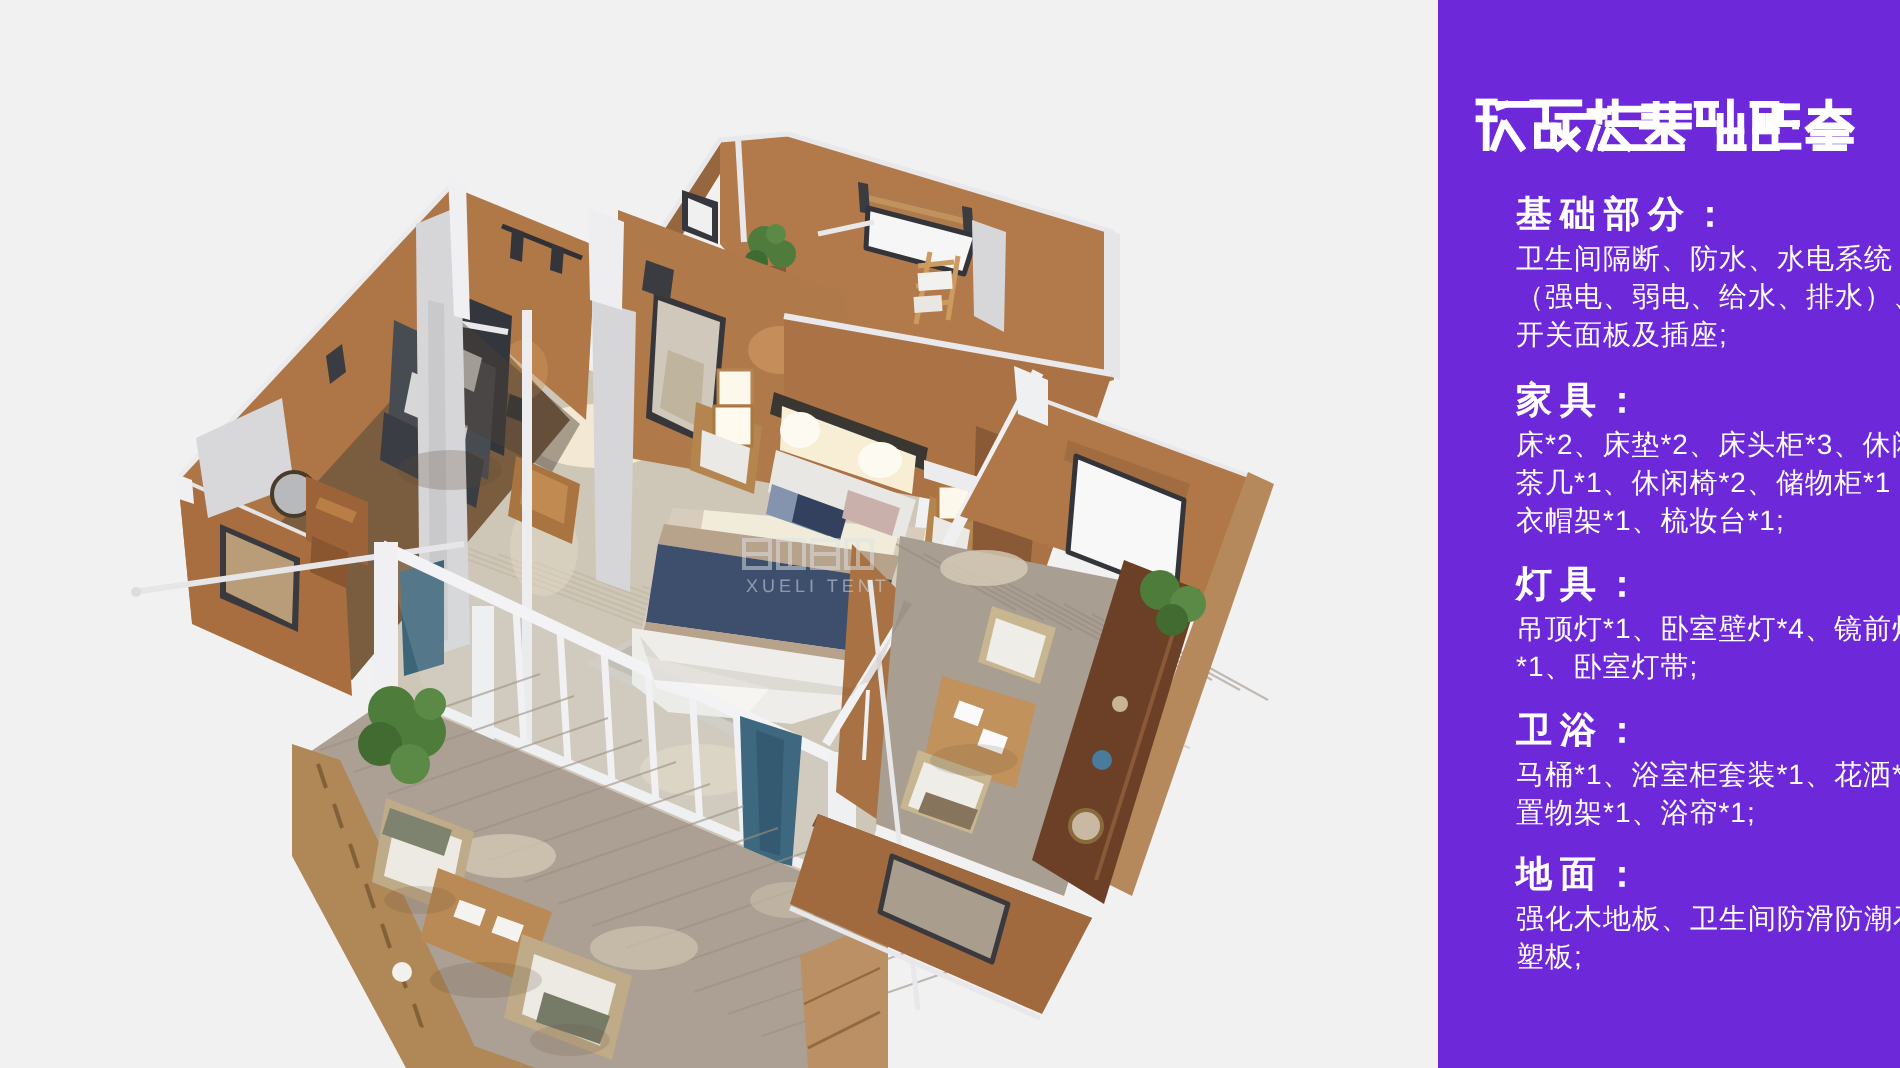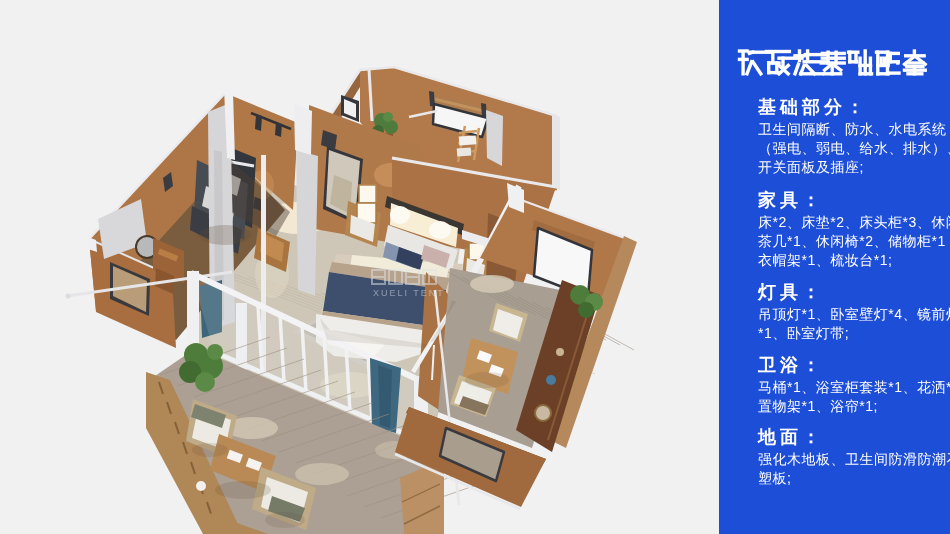--- a/index.html
+++ b/index.html
@@ -1,18 +1,18 @@
 <!DOCTYPE html>
 <html><head>
 <meta charset="utf-8">
 <style>
   html,body{margin:0;padding:0;background:#f1f1f2;}
   #stage{position:relative;width:950px;height:534px;overflow:hidden;background:#f1f1f2;font-family:"Liberation Sans",sans-serif;}
   #scene{position:absolute;left:0;top:0;}
-  #sidebar{position:absolute;left:719px;top:0;width:231px;height:534px;background:#1d4ed8;color:#fff;}
+  #sidebar{position:absolute;left:719px;top:0;width:231px;height:534px;background:#6d28d9;color:#fff;}
   .sec{margin:0 0 0 39px;width:200px;}
   .hd{font-size:18px;font-weight:bold;letter-spacing:4px;line-height:21px;margin-bottom:2px;}
   .bd{font-size:14px;letter-spacing:0.5px;line-height:19px;white-space:nowrap;}
 </style>
 </head>
 <body>
 <div id="stage">
 <svg id="scene" width="950" height="534" viewBox="0 0 950 534">
   <rect x="0" y="0" width="950" height="534" fill="#f1f1f2"></rect>
 

